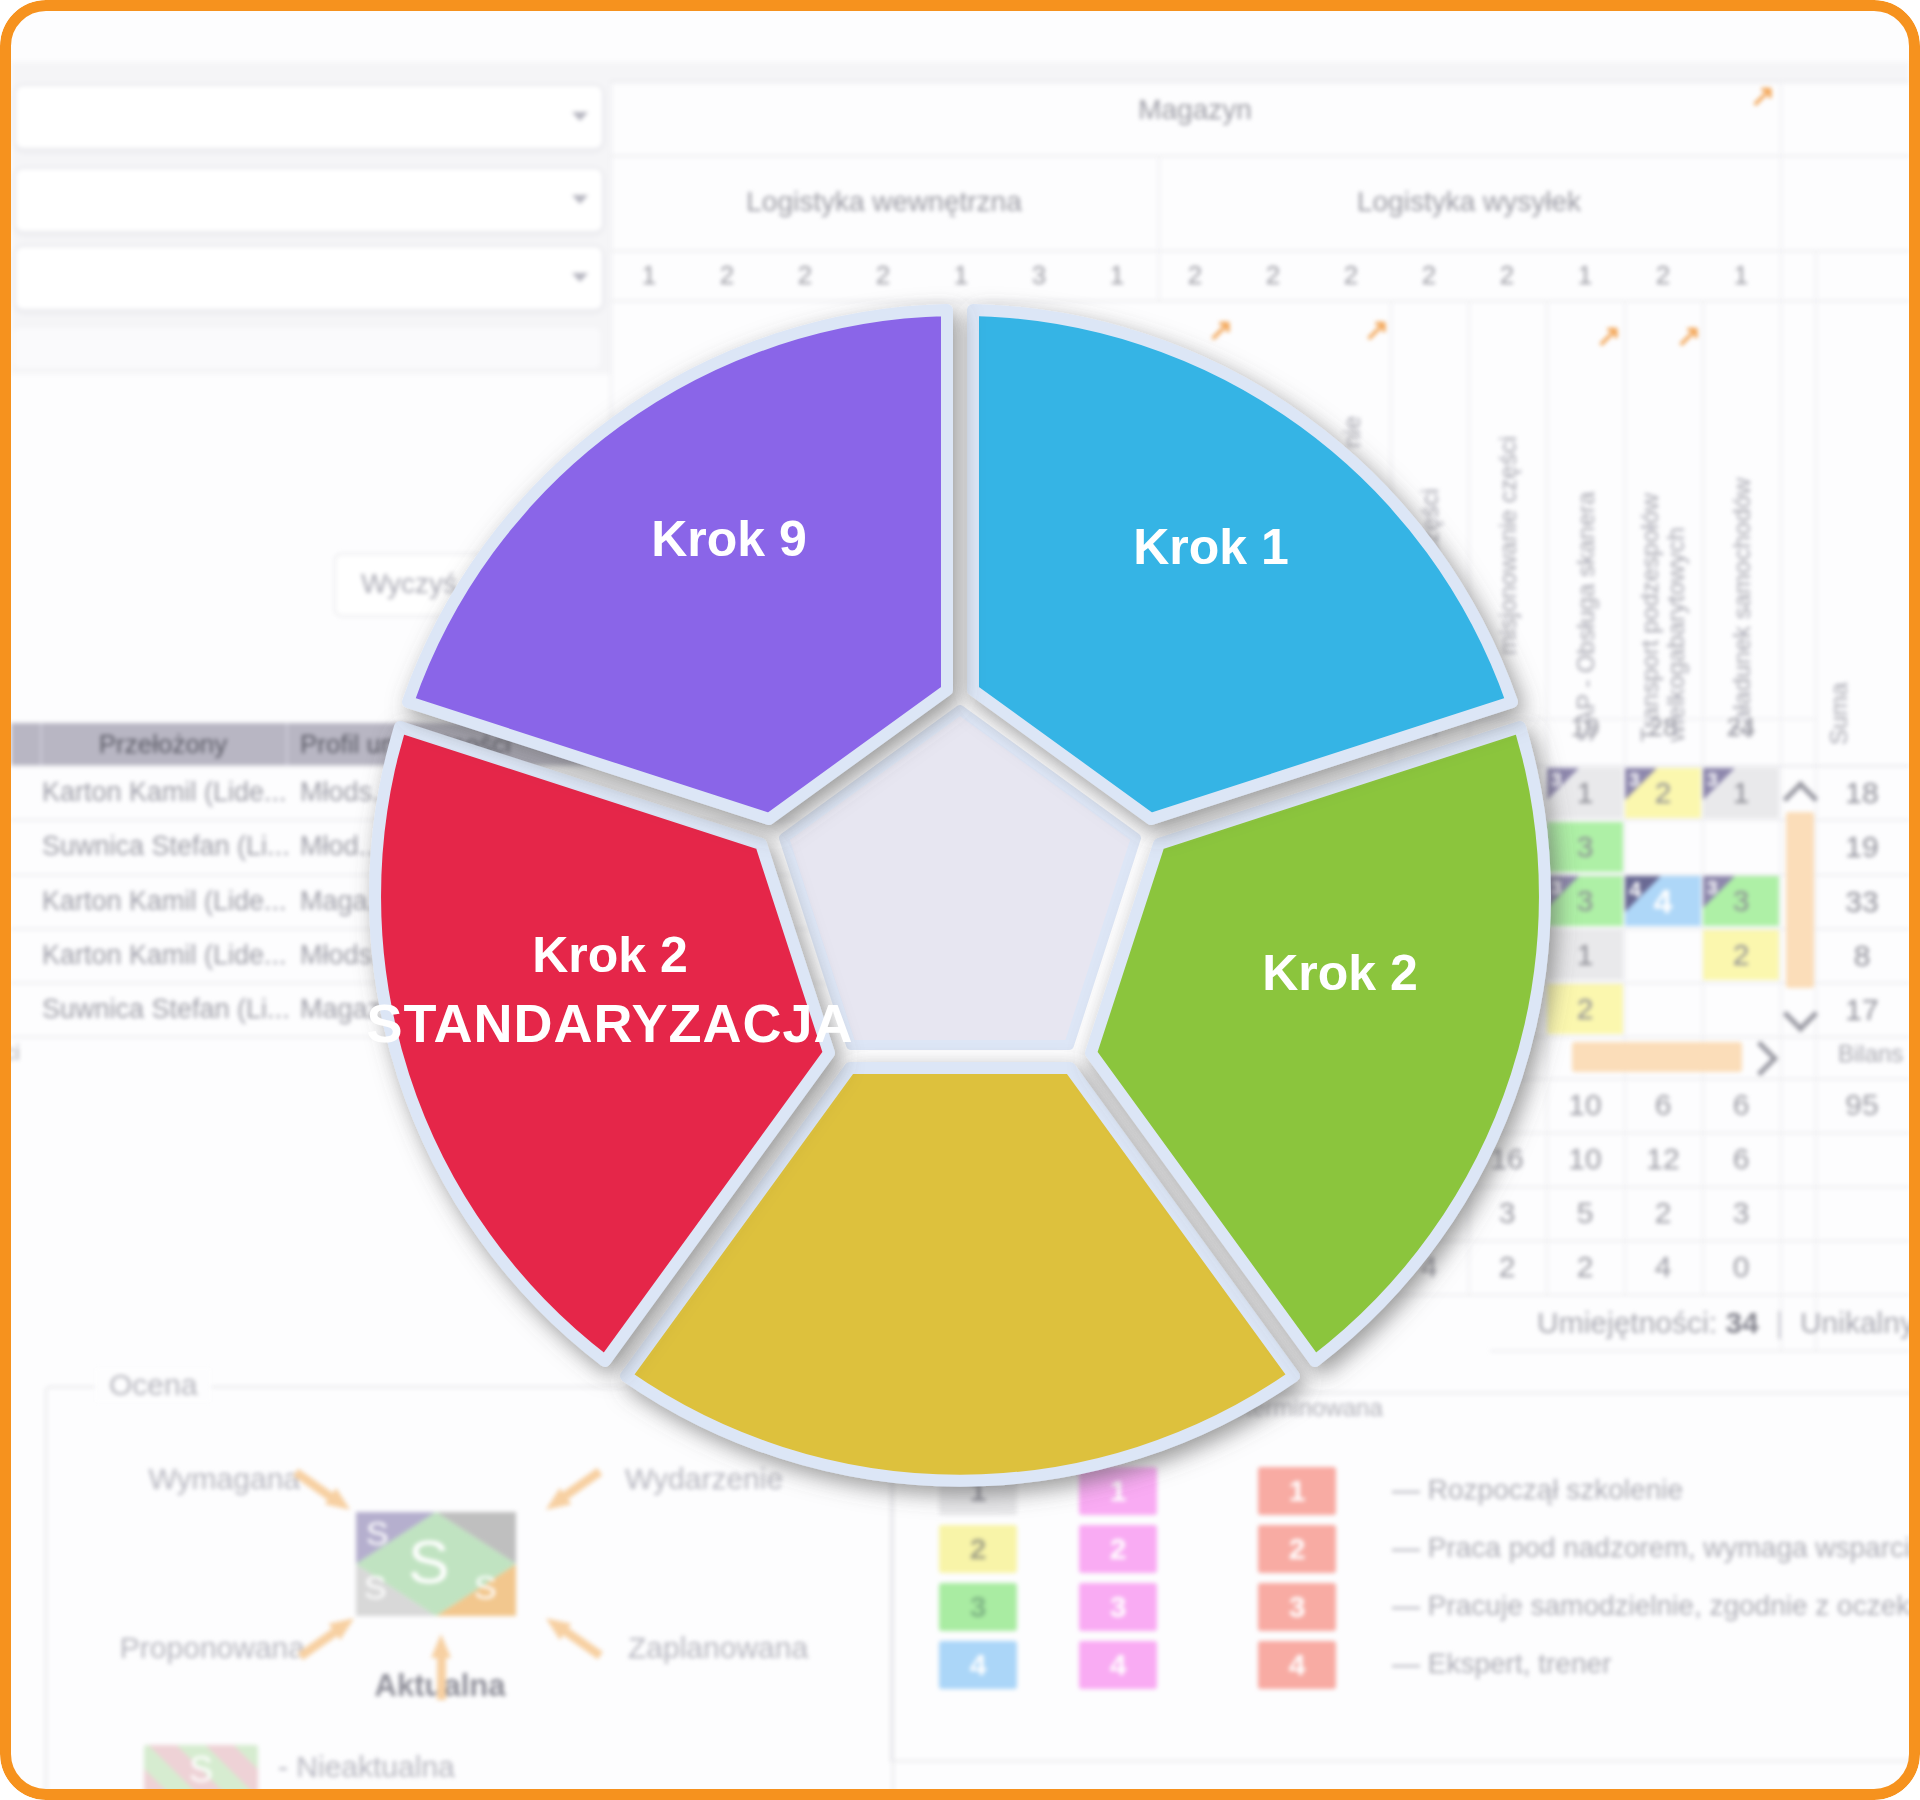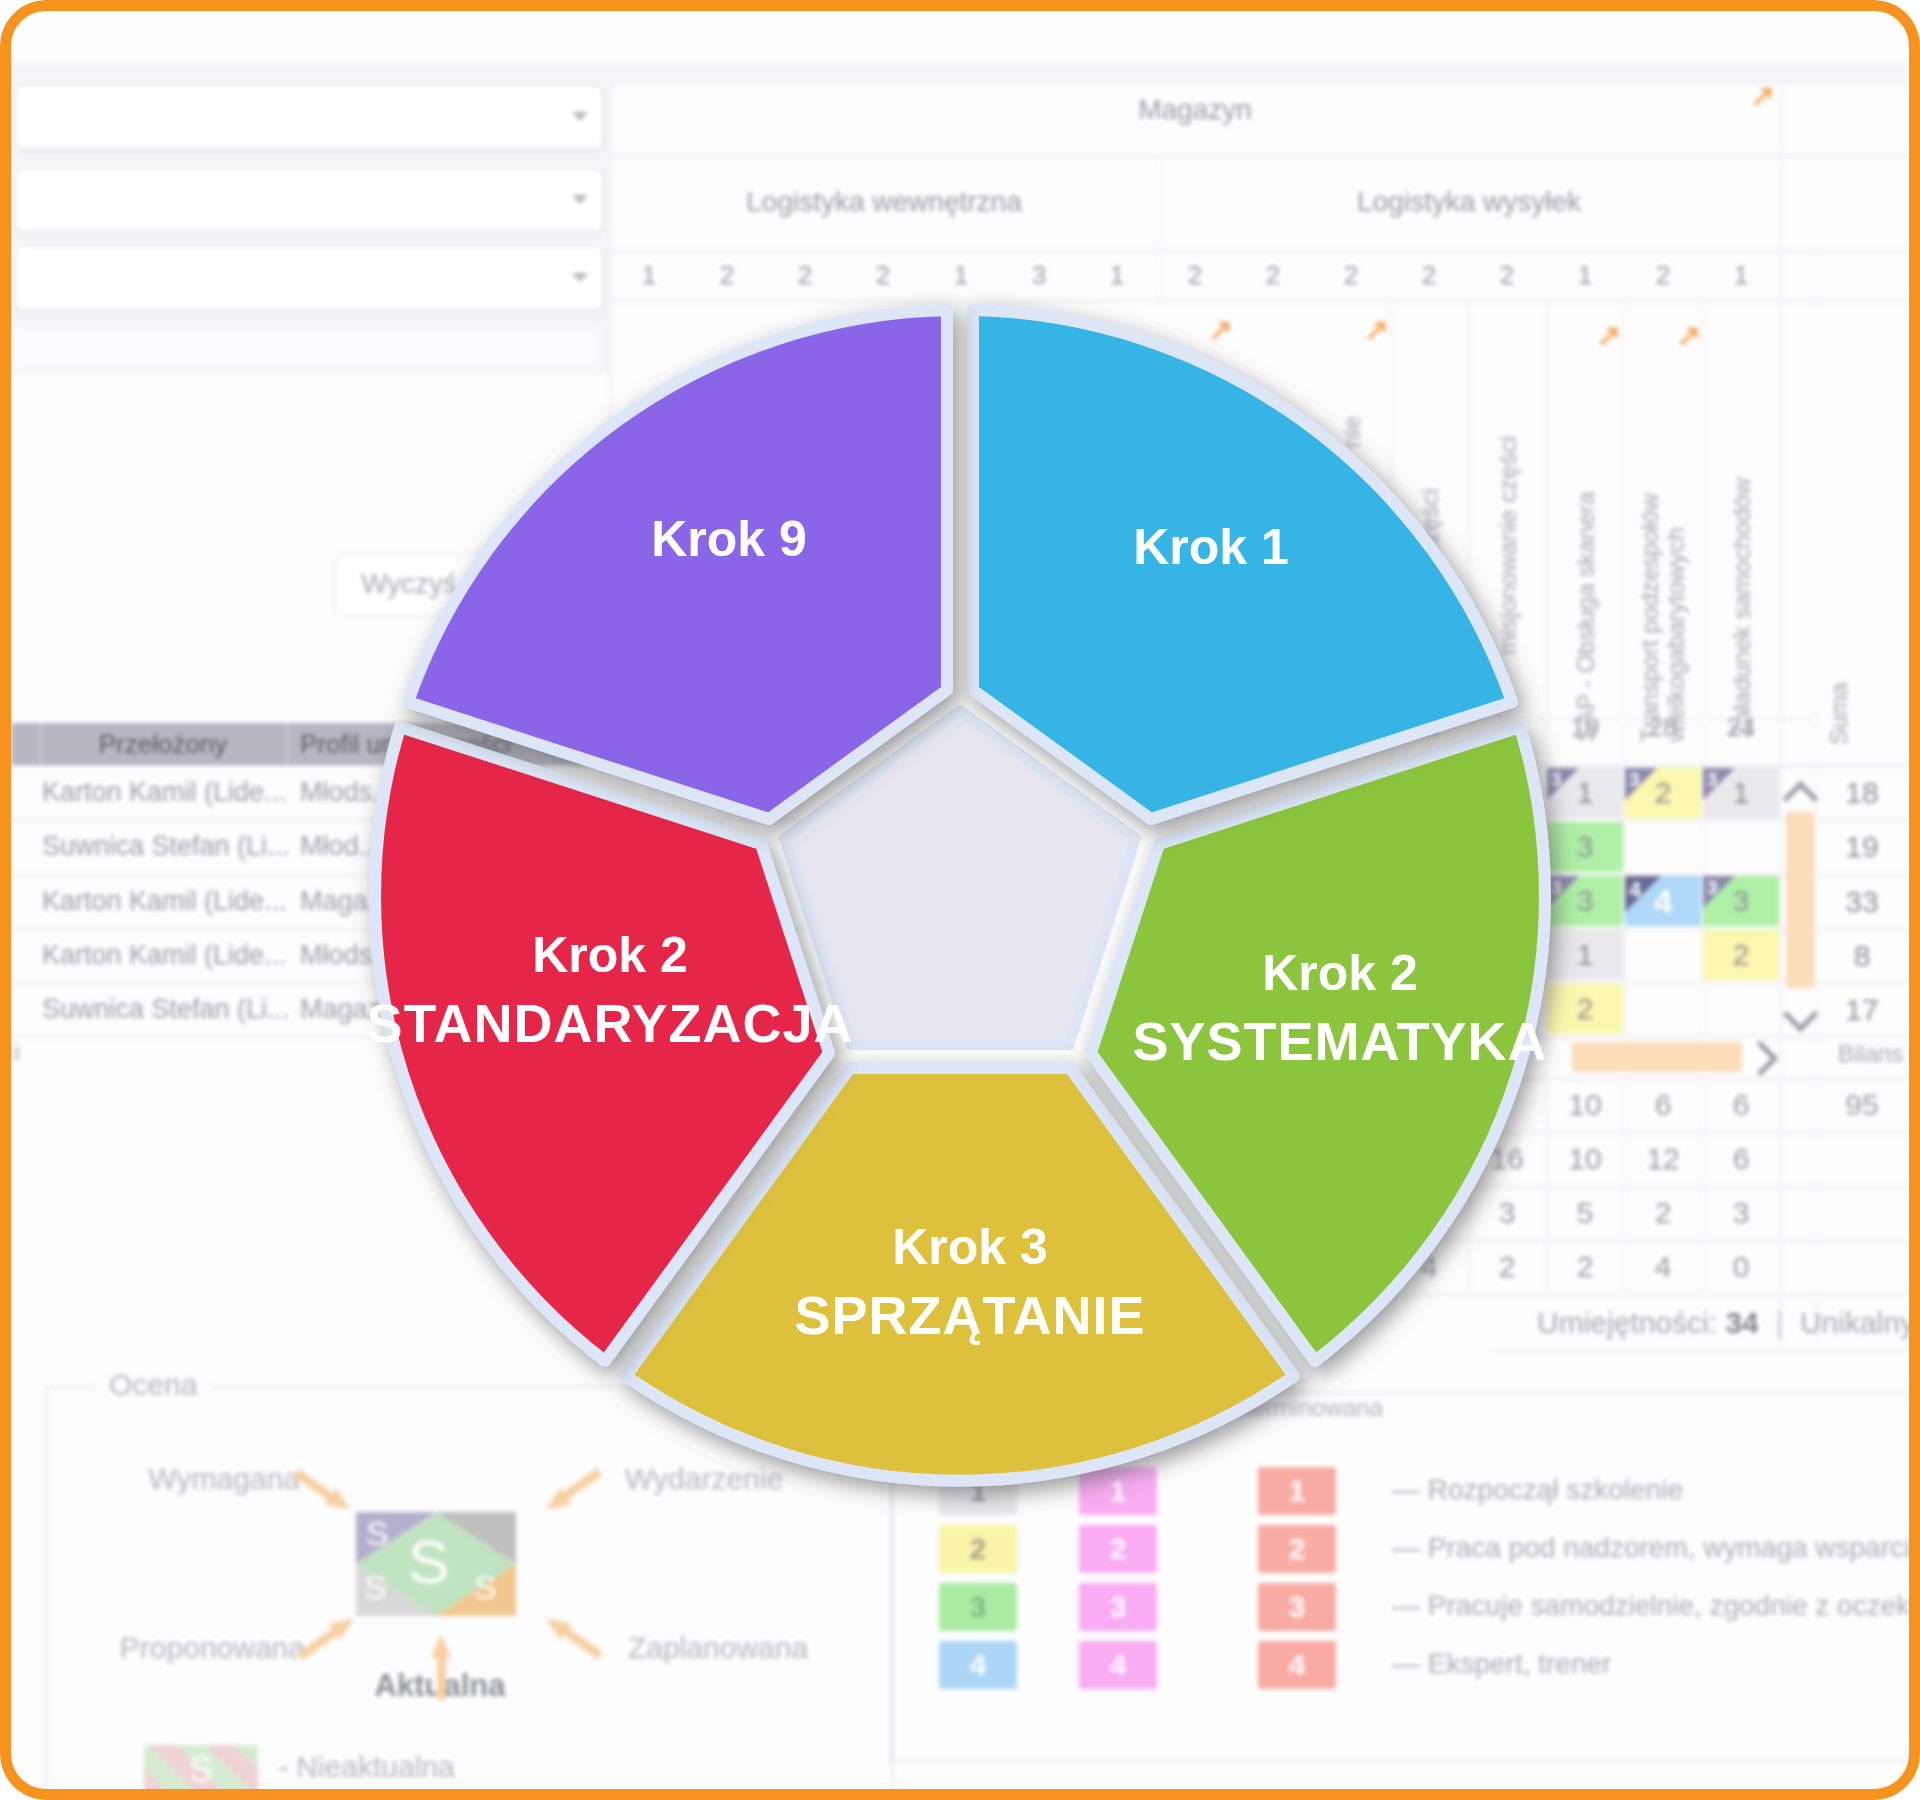--- a/index.html
+++ b/index.html
@@ -348,28 +348,23 @@
     </svg>
 
     <div class="seg-label" style="left:951px;top:506px;margin-top:8px;">
       <div class="seg-step">Krok 1</div>
     </div>
     <div class="seg-label" style="left:469px;top:506px;">
       <div class="seg-step">Krok 9</div>
     </div>
     <div class="seg-label" style="left:1080px;top:940px;">
       <div class="seg-step">Krok 2</div>
-      <div class="seg-name">SYSTEMATYKA</div>
     </div>
     <div class="seg-label" style="left:350px;top:922px;">
       <div class="seg-step">Krok 2</div>
       <div class="seg-name">STANDARYZACJA</div>
     </div>
-    <div class="seg-label" style="left:710px;top:1214px;">
-      <div class="seg-step">Krok 3</div>
-      <div class="seg-name">SPRZĄTANIE</div>
-    </div>
 
   </div>
 
   <div class="frame"></div>
 
 </div>
 
 </body></html>

